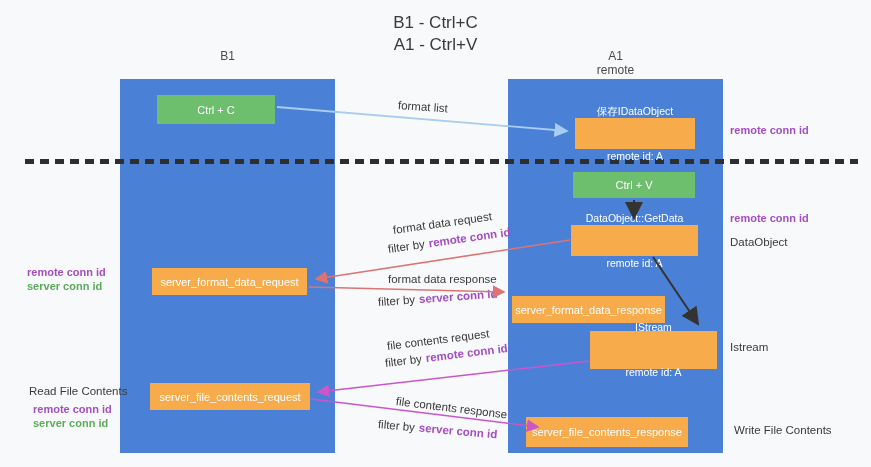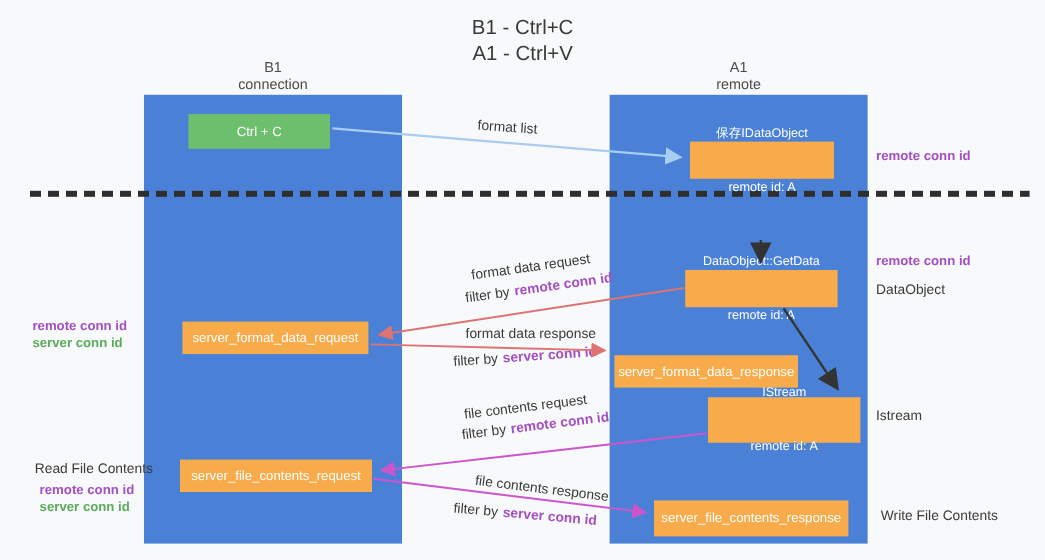--- a/index.html
+++ b/index.html
@@ -65,41 +65,43 @@
 
 <div class="canvas">
 
   <div class="abs title-block">
     <div>B1 - Ctrl+C</div>
     <div>A1 - Ctrl+V</div>
   </div>
 
   <div class="abs lane-header" style="top:49px; left:120px; width:215px;">
     <div>B1</div>
-    <div>connection</div>
   </div>
   <div class="abs lane-header" style="top:49px; left:508px; width:215px;">
     <div>A1</div>
     <div>remote</div>
   </div>
 
   <div class="abs lane-rect" style="left:120px;"></div>
   <div class="abs lane-rect" style="left:508px;"></div>
 
   <div class="abs divider"></div>
 
   <div class="abs node green" style="left:157px; top:95px; width:118px; height:29px;">
     <div>Ctrl + C</div>
   </div>
 
   <div class="abs node orange two-line" style="left:575px; top:118px; width:120px; height:31px;">
     <div>保存IDataObject</div>
     <div>remote id: A</div>
   </div>
 
+  <div class="abs node green" style="left:573px; top:172px; width:122px; height:26px;">
+    <div>Ctrl + V</div>
+  </div>
 
   <div class="abs node orange two-line" style="left:571px; top:225px; width:127px; height:31px;">
     <div>DataObject::GetData</div>
     <div>remote id: A</div>
   </div>
 
   <div class="abs node orange" style="left:152px; top:268px; width:155px; height:27px;">
     <div>server_format_data_request</div>
   </div>
 
@@ -109,21 +111,21 @@
 
   <div class="abs node orange two-line" style="left:590px; top:331px; width:127px; height:38px;">
     <div>IStream</div>
     <div>remote id: A</div>
   </div>
 
   <div class="abs node orange" style="left:150px; top:383px; width:160px; height:27px;">
     <div>server_file_contents_request</div>
   </div>
 
-  <div class="abs node orange" style="left:545px; top:417px; width:162px; height:30px;">
+  <div class="abs node orange" style="left:526px; top:417px; width:162px; height:30px;">
     <div>server_file_contents_response</div>
   </div>
 
   <div class="abs ann bold purple" style="left:730px; top:123px;">remote conn id</div>
   <div class="abs ann bold purple" style="left:730px; top:211px;">remote conn id</div>
   <div class="abs ann dark" style="left:730px; top:235px;">DataObject</div>
   <div class="abs ann dark" style="left:730px; top:340px;">Istream</div>
   <div class="abs ann dark" style="left:734px; top:423px;">Write File Contents</div>
 
   <div class="abs ann bold purple" style="left:27px; top:265px;">remote conn id</div>

